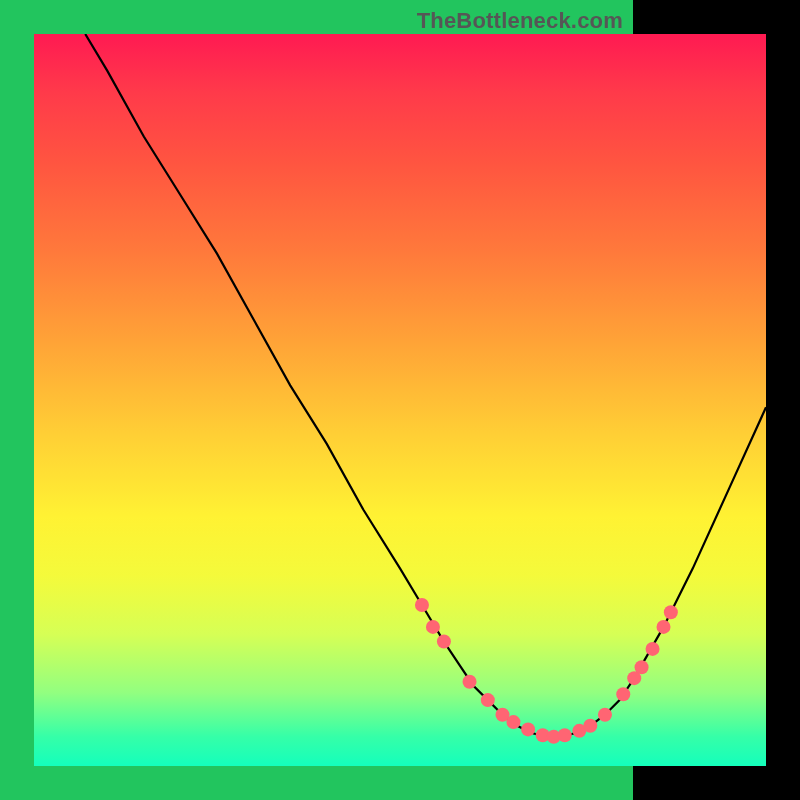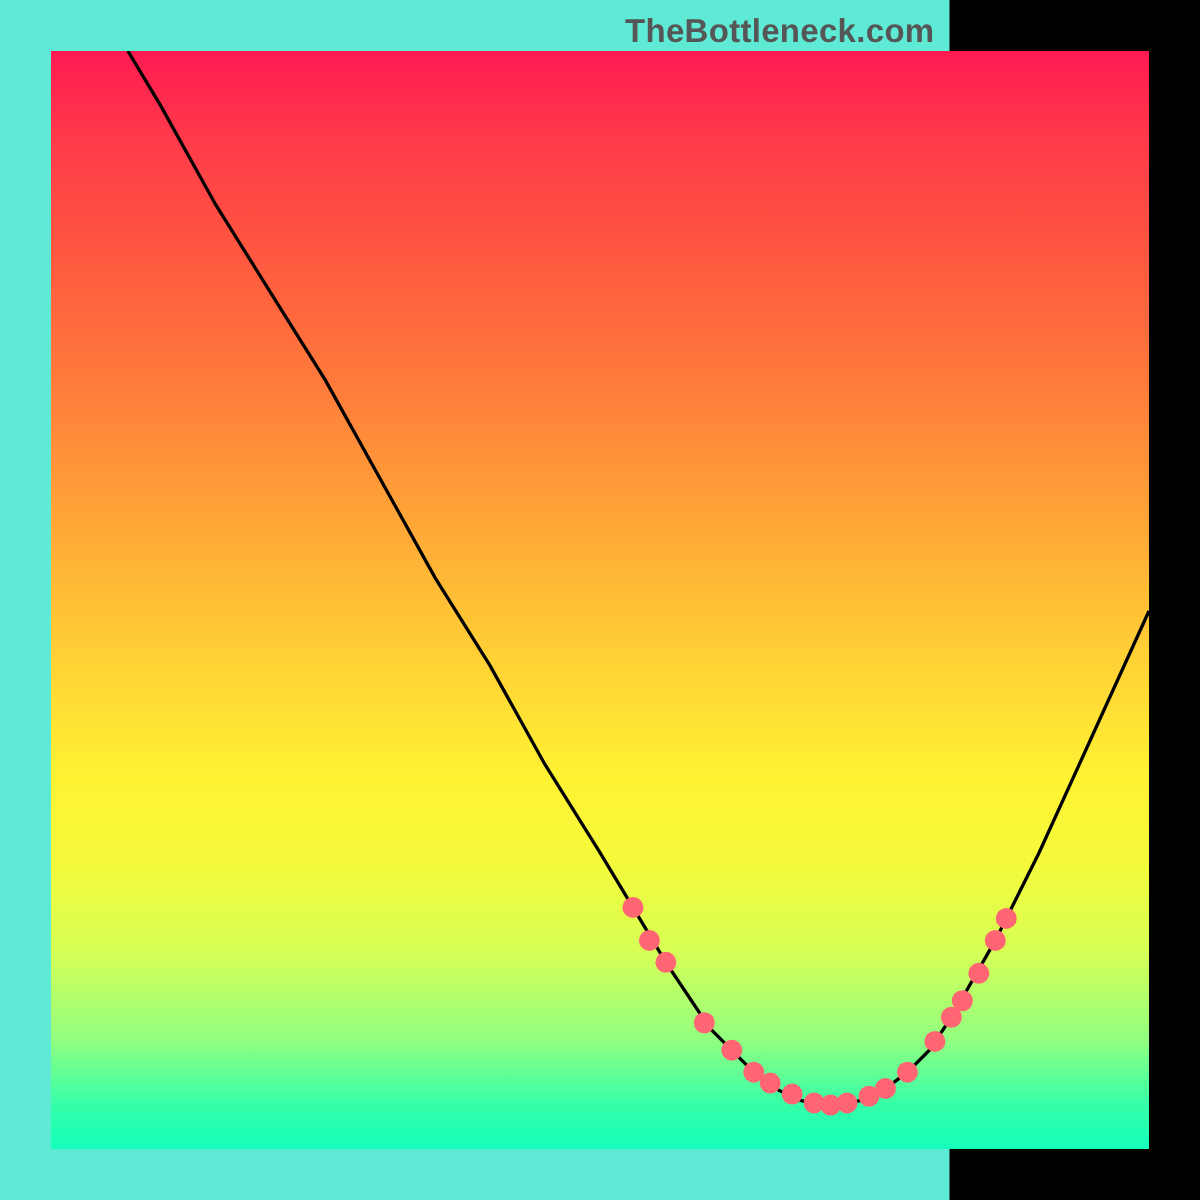--- a/index.html
+++ b/index.html
@@ -1,21 +1,21 @@
 <!DOCTYPE html>
 <html><head>
 <meta charset="utf-8">
 <style>
   * { margin: 0; padding: 0; box-sizing: border-box; }
   html, body { width: 800px; height: 800px; overflow: hidden; background: #000; }
   .wrap {
     position: relative;
     width: 633px;
     height: 800px;
-    background: #5eead4;
+    background: #22c55e;
   }
   .attribution {
     position: absolute;
     top: 8px;
     right: 10px;
     font-family: Arial, Helvetica, sans-serif;
     font-size: 22px;
     font-weight: 600;
     color: #565656;
     letter-spacing: 0.2px;

